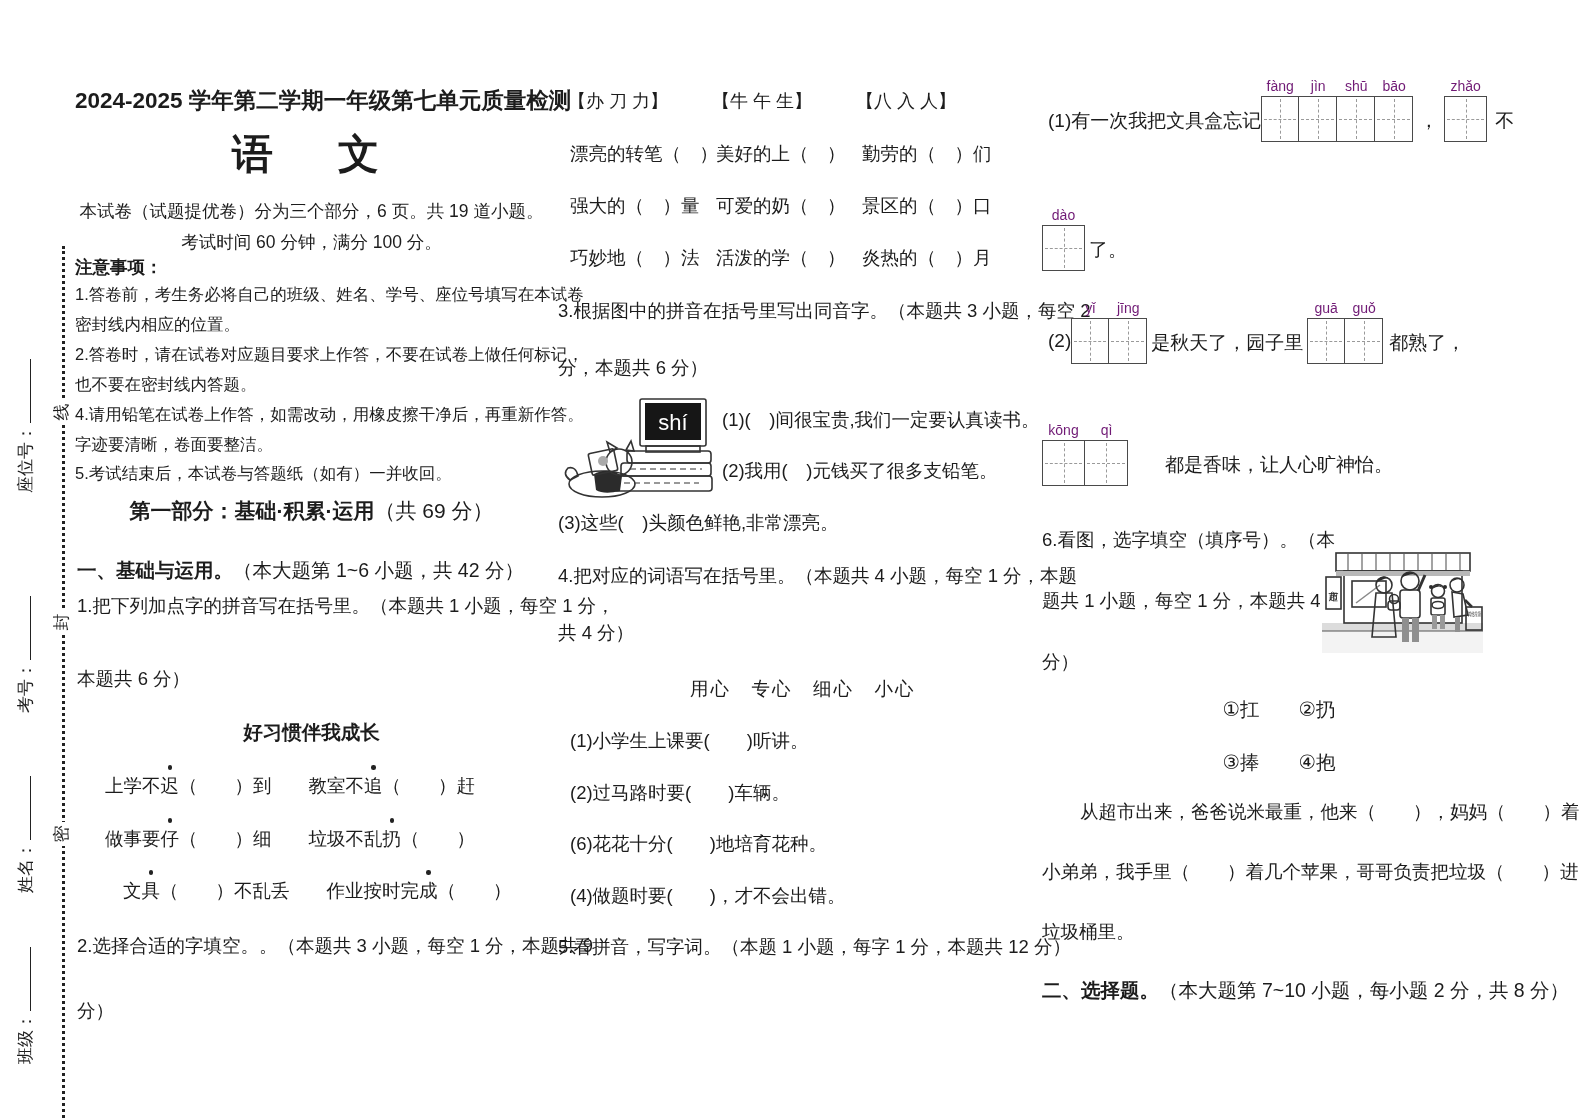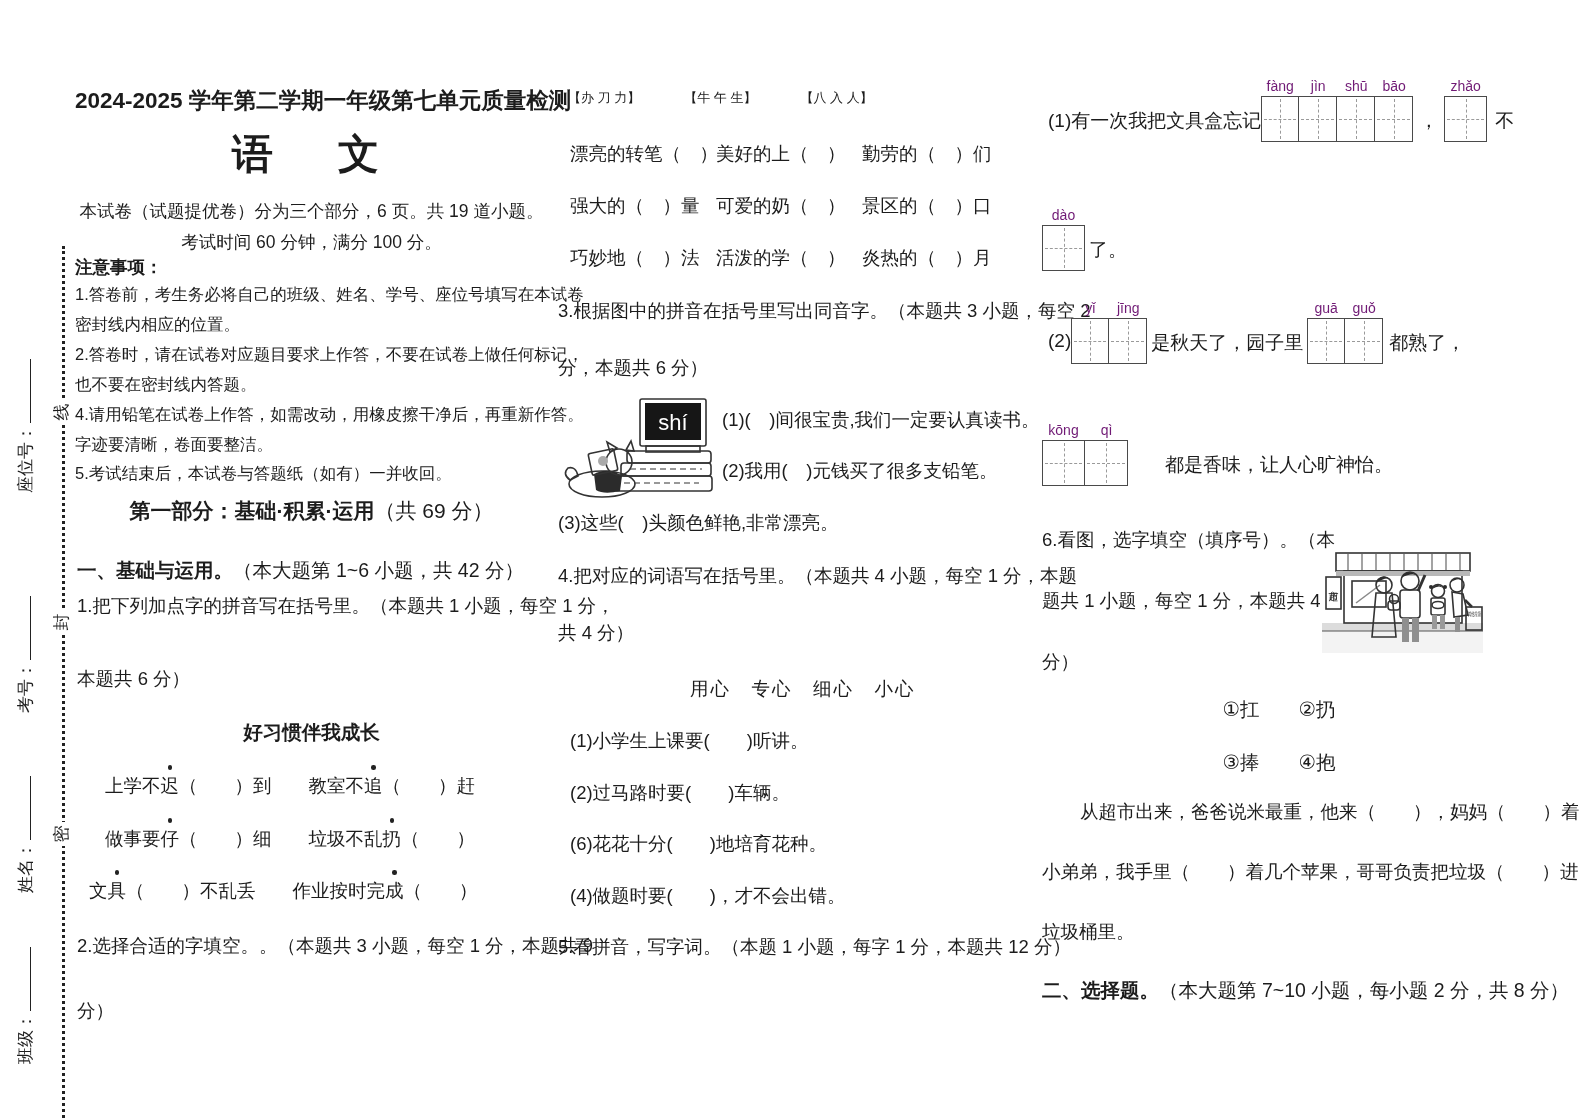--- a/index.html
+++ b/index.html
@@ -31,21 +31,21 @@
   .bcell{display:block;width:38px;}
   .bg.big .bcell{width:43px;}
   .bcell .py{display:block;height:18px;line-height:16px;font-size:14px;color:#701a75;
              text-align:center;white-space:nowrap;}
   .bcell .sq{display:block;height:46px;border:1.7px solid #4a4a4a;position:relative;box-sizing:border-box;}
   .bcell + .bcell .sq{border-left:none;}
   .sq::before{content:"";position:absolute;left:2px;right:2px;top:50%;border-top:1.2px dashed #9a9a9a;}
   .sq::after{content:"";position:absolute;top:2px;bottom:2px;left:50%;border-left:1.2px dashed #9a9a9a;}
 
   .q2grid{display:grid;grid-template-columns:146px 146px auto;padding-left:14px;}
-  .banks{display:flex;gap:44px;padding-left:12px;font-size:13px;}
+  .banks{display:flex;gap:44px;padding-left:12px;font-size:18px;}
   svg .outline{fill:none;stroke:#333;stroke-width:1.6;}
   svg text{font-family:"Liberation Sans","DejaVu Sans",sans-serif;}
 </style>
 </head>
 <body>
 
 <div class="page">
 
   <div>
     <div class="seal-field" style="top:1064px;">
@@ -86,21 +86,21 @@
     </div>
     <div class="ln" style="top:558px;left:2px;font-size:19.5px;">
       <span class="bold">一、基础与运用。</span><span>（本大题第 1~6 小题，共 42 分）</span>
     </div>
 
     <div class="ln" style="top:594px;left:2px;">1.把下列加点字的拼音写在括号里。（本题共 1 小题，每空 1 分，</div>
     <div class="ln" style="top:667px;left:2px;">本题共 6 分）</div>
     <div class="ln center bold" style="top:720px;left:0;font-size:19.5px;">好习惯伴我成长</div>
     <div class="ln" style="top:774px;left:30px;"><span>上学不</span><span class="dotchar">迟</span><span>（　　）到　　教室不</span><span class="dotchar">追</span><span>（　　）赶</span></div>
     <div class="ln" style="top:827px;left:30px;"><span>做事要</span><span class="dotchar">仔</span><span>（　　）细　　垃圾不乱</span><span class="dotchar">扔</span><span>（　　）</span></div>
-    <div class="ln" style="top:879px;left:14px;"><span>文</span><span class="dotchar">具</span><span>（　　）不乱丢　　作业按时完</span><span class="dotchar">成</span><span>（　　）</span></div>
+    <div class="ln" style="top:879px;left:48px;"><span>文</span><span class="dotchar">具</span><span>（　　）不乱丢　　作业按时完</span><span class="dotchar">成</span><span>（　　）</span></div>
 
     <div class="ln" style="top:934px;left:2px;">2.选择合适的字填空。。（本题共 3 小题，每空 1 分，本题共 9</div>
     <div class="ln" style="top:999px;left:2px;">分）</div>
   </div>
 
   <div class="col" style="left:556px;width:478px;">
     <div class="ln banks" style="top:90px;left:0;">
       <span>【办 刀 力】</span>
       <span>【牛 午 生】</span>
       <span>【八 入 人】</span>

